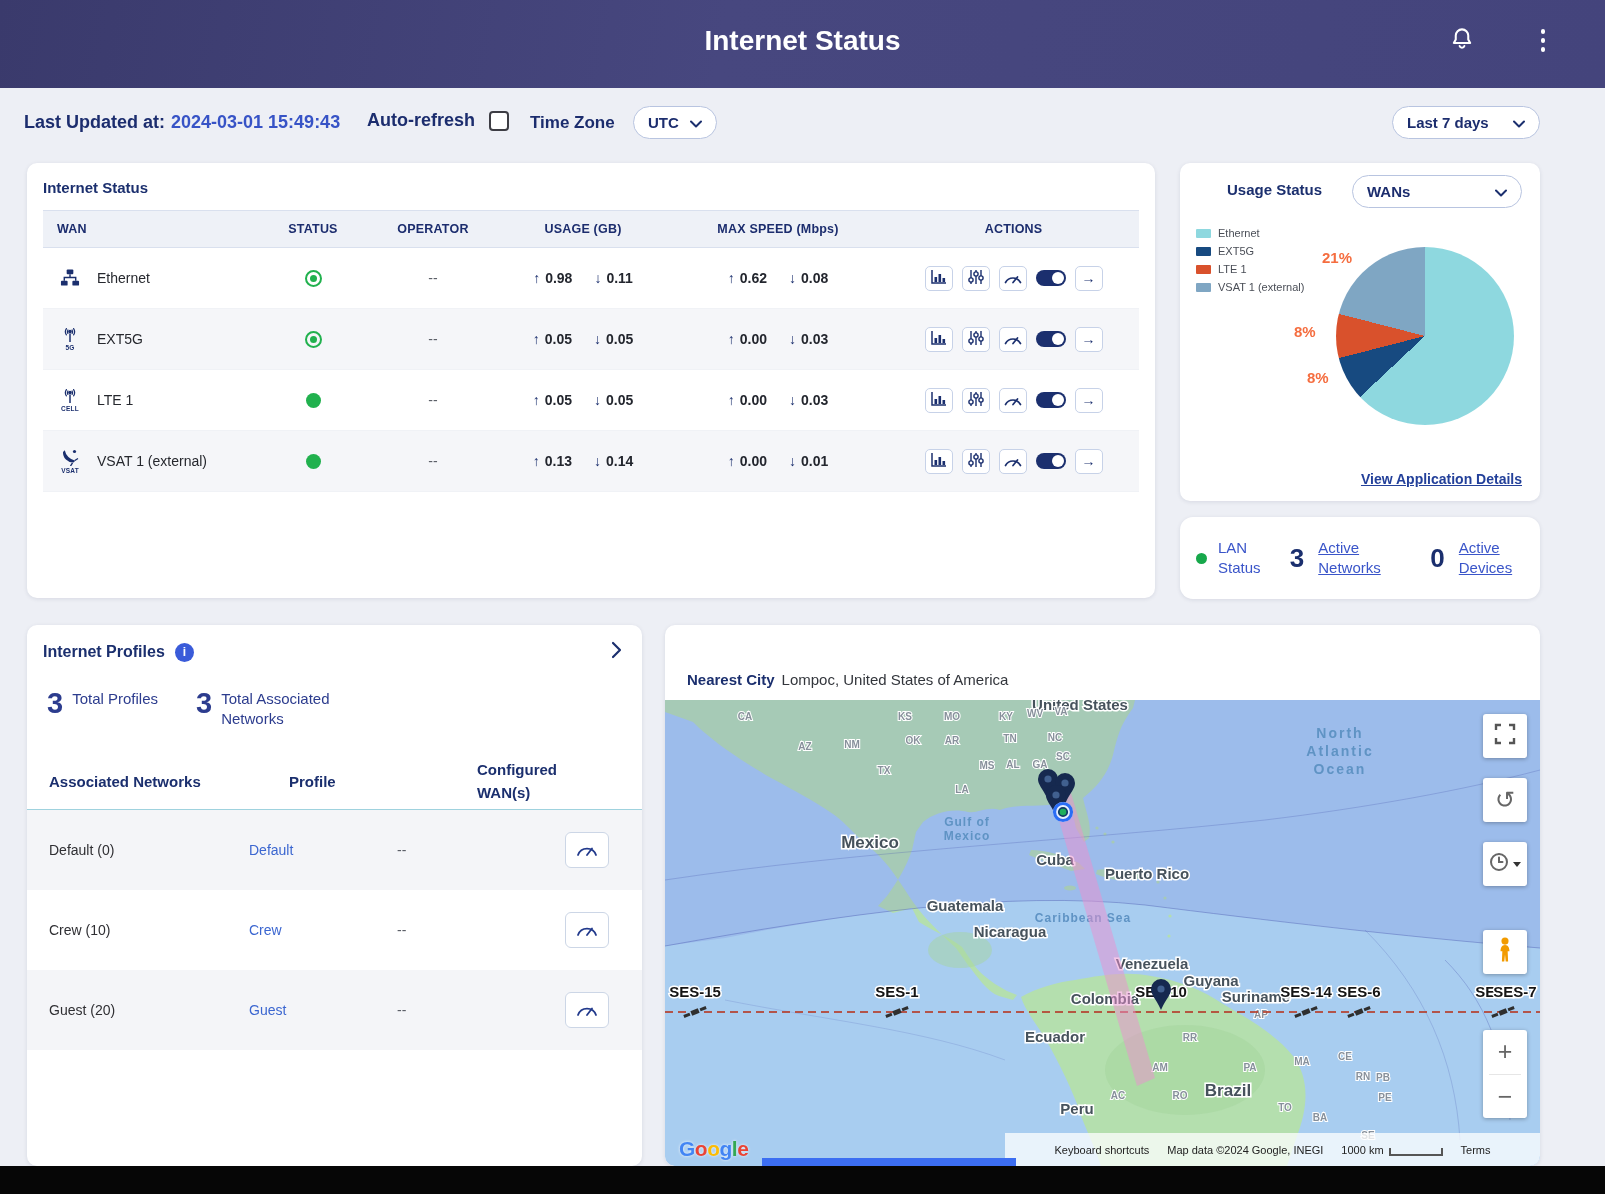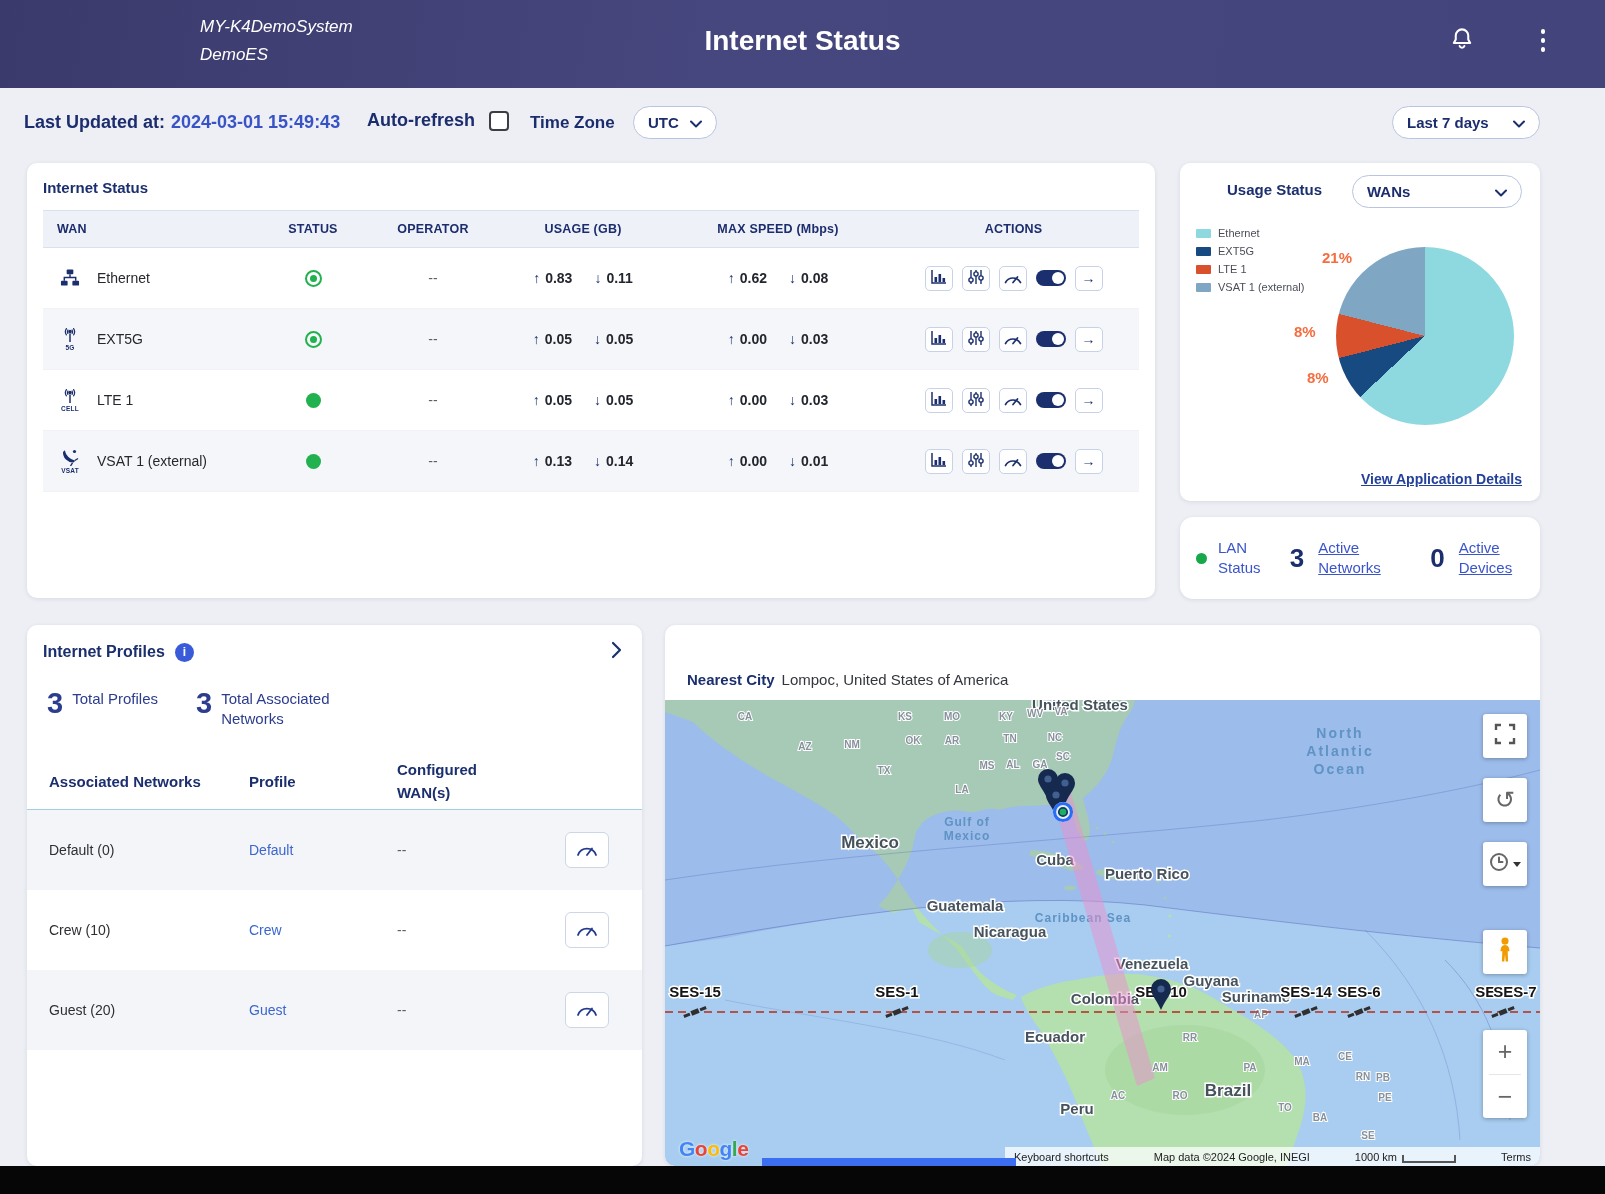--- a/index.html
+++ b/index.html
@@ -88,21 +88,21 @@
   .prof-head .card-title{font-size:16px;}
   .info-ic{width:19px;height:19px;border-radius:50%;background:#3a5bd9;color:#fff;font-size:12px;font-weight:bold;
     display:flex;align-items:center;justify-content:center;margin-left:10px;cursor:pointer;}
   .prof-chev{margin-left:auto;cursor:pointer;display:flex;align-items:center;}
   .prof-stats{display:flex;gap:38px;margin:26px 0 0 20px;}
   .stat{display:flex;gap:9px;align-items:flex-start;}
   .stat .v{font-size:29px;font-weight:bold;color:#2c3c8e;line-height:1;}
   .stat .l{font-size:15px;color:#2c3c8e;line-height:1.3;max-width:122px;}
   .prof-table{margin-top:26px;}
   .prof-thead,.prof-row{display:grid;grid-template-columns:200px 148px 160px 1fr;align-items:center;padding:0 22px;}
-  .prof-thead{min-height:56px;font-size:15px;font-weight:bold;color:#1b2f6e;border-bottom:1px solid #9fd2de;}
+  .prof-thead{min-height:56px;font-size:15px;font-weight:bold;color:#1b2f6e;border-bottom:1px solid #9fd2de;gap:40px;}
   .prof-thead .wrapcol{max-width:110px;line-height:1.5;}
   .prof-row{height:80px;font-size:14px;color:#2f2f33;}
   .prof-row.alt{background:#f4f5f8;}
   .prof-link{color:#3b66d0;cursor:pointer;}
   .gbtn{width:44px;height:36px;border:1px solid #ccd6e6;border-radius:6px;background:#fff;margin-left:8px;
     display:flex;align-items:center;justify-content:center;cursor:pointer;}
 
   
   .geo-head{display:flex;align-items:flex-start;justify-content:space-between;padding:16px 16px 0 22px;}
   .geo-head .card-title{font-size:16px;}
@@ -115,22 +115,22 @@
 
   .map-btn{position:absolute;right:13px;width:44px;height:44px;background:#fff;border-radius:3px;
     box-shadow:0 1px 4px rgba(0,0,0,.3);display:flex;align-items:center;justify-content:center;color:#666;cursor:pointer;}
   .mb-full{top:14px;} .mb-rot{top:78px;font-size:24px;line-height:1;} .mb-clock{top:142px;} .mb-peg{top:230px;}
   .clock-drop{width:0;height:0;border-left:4px solid transparent;border-right:4px solid transparent;border-top:5px solid #333;margin-left:4px;}
   .zoom-panel{position:absolute;right:13px;top:330px;width:44px;height:88px;background:#fff;border-radius:3px;
     box-shadow:0 1px 4px rgba(0,0,0,.3);display:flex;flex-direction:column;}
   .zoom-panel .zb{flex:1;display:flex;align-items:center;justify-content:center;font-size:25px;color:#666;cursor:pointer;}
   .zoom-panel .div{height:1px;background:#e6e6e6;margin:0 6px;}
 
-  .map-attr{position:absolute;left:340px;right:0;bottom:0;height:19px;background:rgba(255,255,255,.75);
-    display:flex;align-items:center;justify-content:space-between;font-size:11px;color:#222;gap:0;}
+  .map-attr{position:absolute;left:340px;right:0;bottom:0;height:33px;background:rgba(255,255,255,.75);
+    display:flex;align-items:center;justify-content:center;font-size:11px;color:#222;gap:0;}
   .map-attr .seg{padding:0 9px;white-space:nowrap;cursor:pointer;}
   .map-attr .seg.static{cursor:default;}
   .scale-wrap{display:flex;align-items:flex-end;gap:5px;padding:0 9px;}
   .scale-bar{width:54px;height:8px;border-left:2px solid #555;border-right:2px solid #555;border-bottom:2px solid #555;}
   .g-logo{position:absolute;left:14px;bottom:5px;font-size:21px;font-weight:bold;letter-spacing:-.5px;cursor:pointer;
     text-shadow:0 0 3px rgba(255,255,255,.9);}
   .gl0,.gl3{color:#4285F4;} .gl1,.gl5{color:#EA4335;} .gl2{color:#FBBC05;} .gl4{color:#34A853;}
   .blue-strip{position:absolute;left:97px;bottom:0;width:254px;height:8px;background:#3c6ef2;}
 
   .footer-bar{position:absolute;left:0;top:1166px;width:1605px;height:28px;background:#060606;z-index:8;}
@@ -140,24 +140,20 @@
   .lbl-big{font-size:17px;}
   .lbl-state{font:600 10px "Liberation Sans",sans-serif;fill:#87909b;stroke:#fff;stroke-width:2px;paint-order:stroke;text-anchor:middle;}
   .lbl-water{font:600 12px "Liberation Sans",sans-serif;fill:#5f93c4;letter-spacing:1px;text-anchor:middle;}
   .lbl-ocean{font:600 14px "Liberation Sans",sans-serif;fill:#5f93c4;letter-spacing:2px;text-anchor:middle;}
   .lbl-sat{font:bold 15px "Liberation Sans",sans-serif;fill:#141414;stroke:#fff;stroke-width:3px;paint-order:stroke;text-anchor:middle;}
 </style>
 </head>
 <body>
 
 <div class="topbar">
-  <div class="sys">
-    <div>MY-K4DemoSystem</div>
-    <div>DemoES</div>
-  </div>
   <div class="page-title">Internet Status</div>
   <div class="bell-btn">
     <span>
       <svg width="26" height="28" viewBox="0 0 24 26">
           <path d="M12 2.2 C8.8 2.2 6.2 4.8 6.2 8 v3.6 L4.4 14.8 h15.2 L17.8 11.6 V8 C17.8 4.8 15.2 2.2 12 2.2 z" fill="none" stroke="#fff" stroke-width="1.9" stroke-linejoin="round"></path>
           <path d="M9.8 17.6 a2.3 2.3 0 0 0 4.4 0" fill="none" stroke="#fff" stroke-width="1.9" stroke-linecap="round"></path>
         </svg>
     </span>
   </div>
   <div class="kebab">
@@ -214,21 +210,21 @@
       </div>
       <div class="cc">
           <span class="dot-ring">
             <i></i>
           </span>
         </div>
       <div class="cc muted">--</div>
       <div class="updown">
         <span class="pair">
             <span class="ar">↑</span>
-            <span>0.83</span>
+            <span>0.98</span>
           </span>
         <span class="pair">
             <span class="ar">↓</span>
             <span>0.11</span>
           </span>
       </div>
       <div class="updown">
         <span class="pair">
             <span class="ar">↑</span>
             <span>0.62</span>

